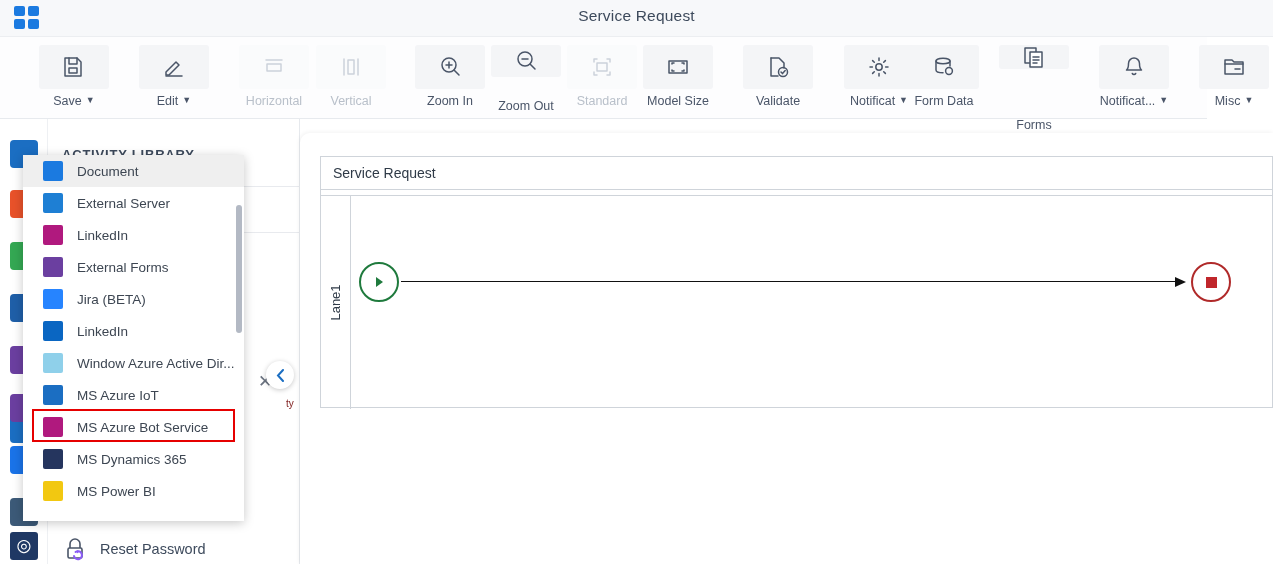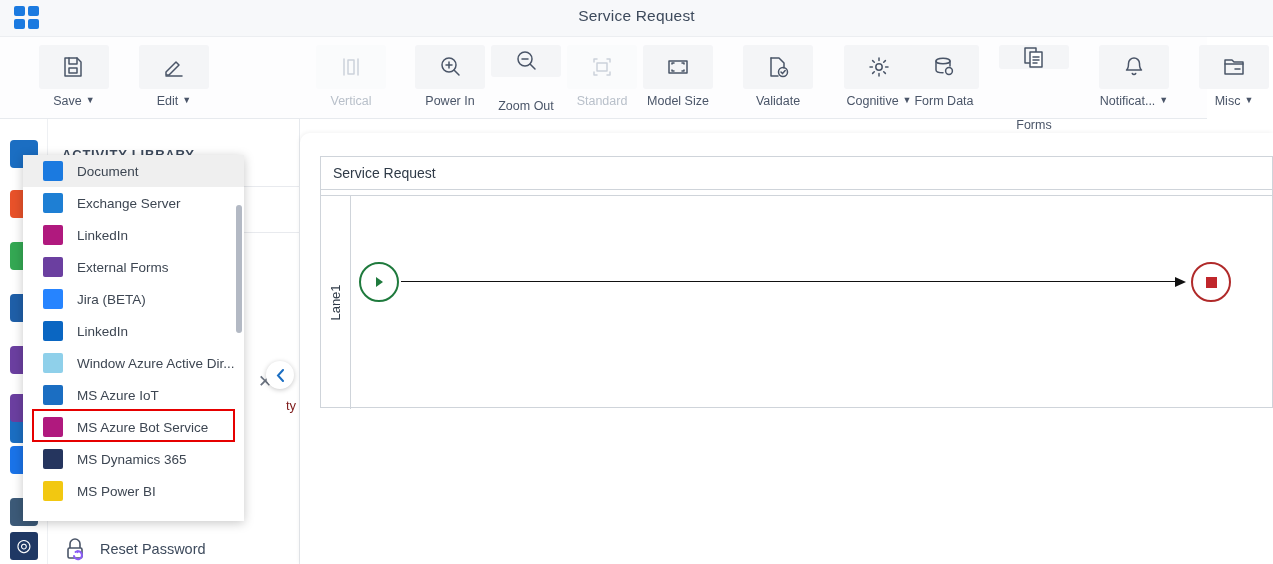--- a/index.html
+++ b/index.html
@@ -98,21 +98,21 @@
   }
   .lib-rule { position: absolute; left: 0; width: 252px; height: 1px; background: #e8eaee; }
   .lib-close {
     position: absolute; left: 206px; top: 252px;
     width: 22px; height: 22px;
     color: #6b7380; font-size: 17px; line-height: 22px; text-align: center;
     cursor: pointer;
   }
   .lib-ty {
     position: absolute; left: 238px; top: 279px;
-    font-size: 13px; color: #7f1d1d;
+    font-size: 10px; color: #7f1d1d;
   }
   .collapse-btn {
     position: absolute; left: 266px; top: 361px;
     width: 28px; height: 28px; border-radius: 50%;
     background: #ffffff;
     box-shadow: 0 1px 5px rgba(0,0,0,.22);
     color: #1b6ec2; font-size: 13px;
     display: flex; align-items: center; justify-content: center;
     cursor: pointer;
   }
@@ -250,40 +250,51 @@
         <svg class="ti" width="24" height="24" viewBox="0 0 24 24" stroke-linecap="round" stroke-linejoin="round">
           <path d="M4 17l10-10 3 3-10 10H4z"></path>
           <path d="M4 21h16"></path>
         </svg>
       </div>
       <div class="tb-label">
         <span>Edit</span>
         <span class="caret">▼</span>
       </div>
     </div>
+    <div class="tb-item disabled" style="left: 239px;">
+      <div class="tb-box">
+        <svg class="ti" width="24" height="24" viewBox="0 0 24 24" stroke-linecap="round" stroke-linejoin="round">
+          <rect x="5" y="9" width="14" height="7"></rect>
+          <path d="M4 5h16"></path>
+        </svg>
+      </div>
+      <div class="tb-label">
+        <span>Horizontal</span>
+      </div>
+    </div>
     <div class="tb-item disabled" style="left: 316px;">
       <div class="tb-box">
         <svg class="ti" width="24" height="24" viewBox="0 0 24 24" stroke-linecap="round" stroke-linejoin="round">
           <rect x="9" y="5" width="6" height="14"></rect>
           <path d="M5 4v16M19 4v16"></path>
         </svg>
       </div>
       <div class="tb-label">
         <span>Vertical</span>
       </div>
     </div>
     <div class="tb-item" style="left: 415px;">
       <div class="tb-box">
         <svg class="ti" width="24" height="24" viewBox="0 0 24 24" stroke-linecap="round" stroke-linejoin="round">
           <circle cx="11" cy="10" r="7"></circle>
           <path d="M16 15l5 5M11 7v6M8 10h6"></path>
         </svg>
       </div>
       <div class="tb-label">
-        <span>Power In</span>
+        <span>Zoom In</span>
       </div>
     </div>
     <div class="tb-item" style="left: 491px; gap: 17px;">
       <div class="tb-box">
         <svg class="ti" width="24" height="24" viewBox="0 0 24 24" stroke-linecap="round" stroke-linejoin="round">
           <circle cx="11" cy="10" r="7"></circle>
           <path d="M16 15l5 5M8 10h6"></path>
         </svg>
       </div>
       <div class="tb-label">
@@ -326,21 +337,21 @@
       </div>
     </div>
     <div class="tb-item" style="left: 844px;">
       <div class="tb-box">
         <svg class="ti" width="24" height="24" viewBox="0 0 24 24" stroke-linecap="round" stroke-linejoin="round">
           <circle cx="12" cy="12" r="3.2"></circle>
           <path d="M12 3v2.4M12 18.6V21M3 12h2.4M18.6 12H21M5.6 5.6l1.7 1.7M16.7 16.7l1.7 1.7M18.4 5.6l-1.7 1.7M7.3 16.7l-1.7 1.7"></path>
         </svg>
       </div>
       <div class="tb-label">
-        <span>Cognitive</span>
+        <span>Notificat</span>
         <span class="caret">▼</span>
       </div>
     </div>
     <div class="tb-item" style="left: 909px;">
       <div class="tb-box">
         <svg class="ti" width="24" height="24" viewBox="0 0 24 24" stroke-linecap="round" stroke-linejoin="round">
           <ellipse cx="11" cy="6" rx="7" ry="2.8"></ellipse>
           <path d="M4 6v9c0 1.6 3.1 2.8 7 2.8"></path>
           <path d="M18 6v5"></path>
           <circle cx="17" cy="16" r="3.4"></circle>
@@ -426,21 +437,21 @@
 </div>
 
 <div class="dropdown" id="dropdown">
   <div class="dd-scroll"></div>
 <div class="dd-row sel">
       <span class="dd-ico" style="background:#1b7ae0"></span>
       <span class="dd-text">Document</span>
     </div>
     <div class="dd-row">
       <span class="dd-ico" style="background:#1e7fd4"></span>
-      <span class="dd-text">Exchange Server</span>
+      <span class="dd-text">External Server</span>
     </div>
     <div class="dd-row">
       <span class="dd-ico" style="background:#b0197e"></span>
       <span class="dd-text">LinkedIn</span>
     </div>
     <div class="dd-row">
       <span class="dd-ico" style="background:#6b3fa0"></span>
       <span class="dd-text">External Forms</span>
     </div>
     <div class="dd-row">

